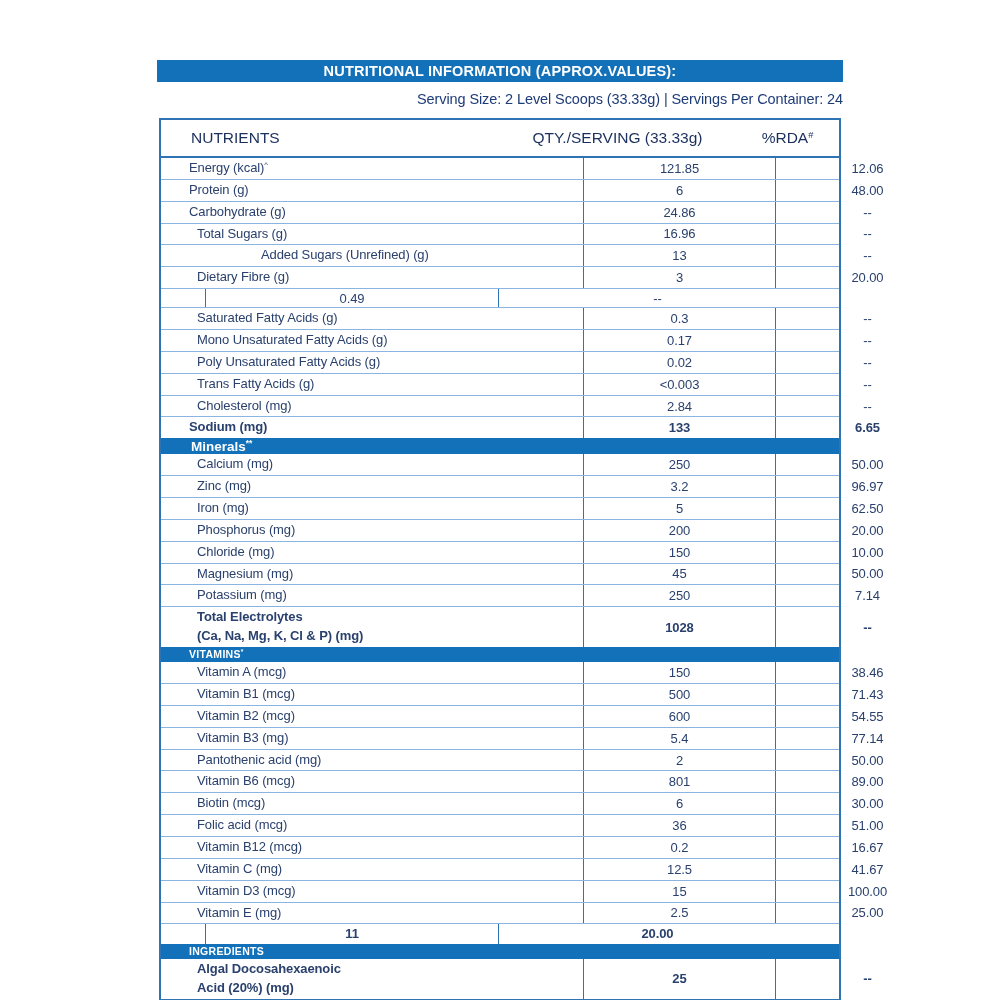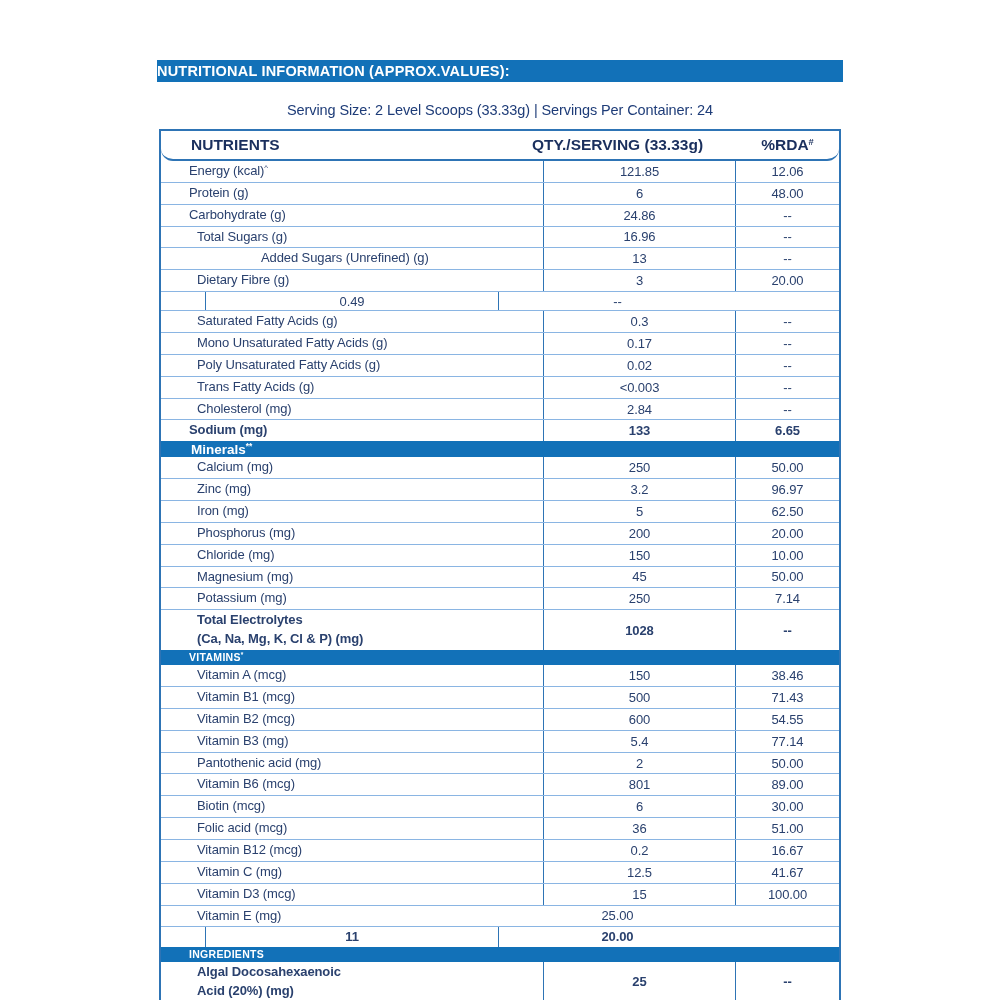--- a/index.html
+++ b/index.html
@@ -2,50 +2,50 @@
 <html><head>
 <meta charset="utf-8">
 <style>
   * { box-sizing: border-box; margin: 0; padding: 0; }
   html, body { width: 1000px; background: #ffffff; }
   body { font-family: "Liberation Sans", sans-serif; }
   .container { width: 686px; margin: 0 auto; padding-top: 60px; }
 
   .title-bar {
     background: #1271b8; color: #ffffff; font-weight: bold;
-    font-size: 14.5px; height: 22px; line-height: 22px;
+    text-align: center; font-size: 14.5px; height: 22px; line-height: 22px;
     letter-spacing: 0.2px;
   }
   .serving {
-    color: #1e3c78; text-align: center; font-size: 14.5px;
-    margin-top: 20px; letter-spacing: -0.1px;
+    color: #1e3c78; text-align: right; font-size: 14.5px;
+    margin-top: 9px; letter-spacing: -0.1px;
   }
 
   .ntable {
     width: 682px; margin: 11px auto 0; border: 2px solid #2e74b5;
     color: #2a416e; background: #ffffff;
   }
   .thead {
     display: grid; grid-template-columns: 338px 237px 103px;
-    height: 30px; border-bottom: 2px solid #2e74b5;
-    color: #1a2f5d; font-weight: bold; font-size: 15.5px;
+    height: 38px; border-bottom: 2px solid #2e74b5;
+    color: #1a2f5d; font-weight: normal; font-size: 15.5px;
     align-items: stretch;
-    border-radius: 12px;
   }
   .th { display: flex; align-items: center; justify-content: center; }
   .th.nutrients { justify-content: flex-start; padding-left: 30px; }
   .th sup { font-size: 60%; vertical-align: super; line-height: 0; margin-top: -6px; }
 
   .section .row { border-bottom: 1px solid #8ab5e3; }
   .section .row:last-child { border-bottom: none; font-weight: bold; }
 
   .row {
     display: grid; grid-template-columns: 338px 237px 103px;
     min-height: 19.2px; font-size: 13px; align-items: stretch;
     letter-spacing: -0.1px;
+    gap: 40px;
   }
   .row.tall { min-height: 40px; }
   .c-label {
     display: flex; flex-direction: column; justify-content: center;
     align-items: flex-start; line-height: 1.45; padding-top: 1px; padding-bottom: 1px;
   }
   .ind0 { padding-left: 28px; }
   .ind1 { padding-left: 36px; }
   .ind2 { padding-left: 52px; margin-left: 48px; }
   .c-label sup { font-size: 60%; line-height: 0; vertical-align: super; }
@@ -432,20 +432,23 @@
               <span>15</span>
             </div>
             <div class="c-rda">
               <span>100.00</span>
             </div>
           </div>
           <div class="row">
             <div class="c-label ind1">
               <span>Vitamin E (mg)</span>
             </div>
+            <div class="c-qty">
+              <span>2.5</span>
+            </div>
             <div class="c-rda">
               <span>25.00</span>
             </div>
           </div>
           <div class="row">
             <div class="c-qty">
               <span>11</span>
             </div>
             <div class="c-rda">
               <span>20.00</span>

